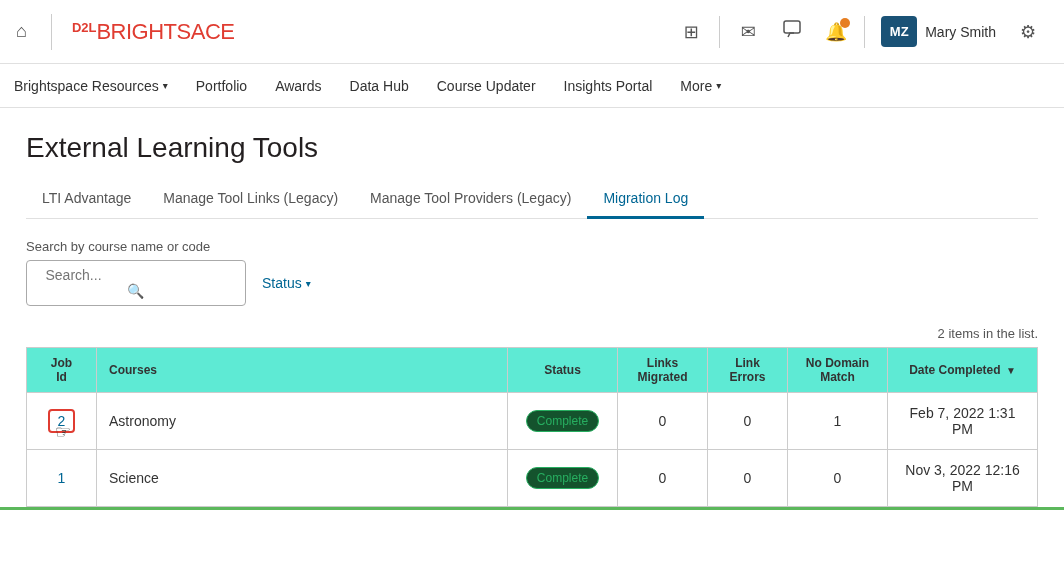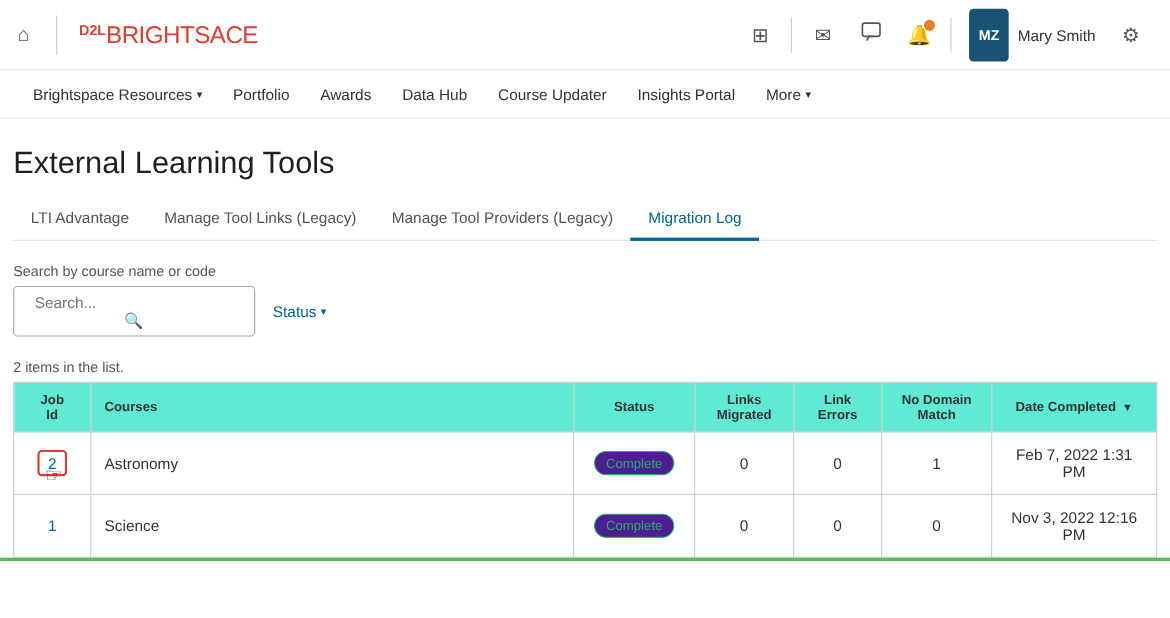--- a/index.html
+++ b/index.html
@@ -26,44 +26,44 @@
       width: 40px; height: 40px; display: flex; align-items: center; justify-content: center;
       cursor: pointer; border-radius: 4px; color: #555; font-size: 18px; position: relative;
       border: none; background: transparent;
     }
     .icon-divider { width: 1px; height: 32px; background: #ccc; margin: 0 4px; }
     .avatar-btn {
       display: flex; align-items: center; gap: 8px; cursor: pointer;
       padding: 4px 8px; border-radius: 4px; border: none; background: transparent;
     }
     .avatar-circle {
-      width: 36px; height: 48px; border-radius: 4px; background: #1a5276;
+      width: 36px; height: 31px; border-radius: 4px; background: #1a5276;
       color: #fff; display: flex; align-items: center; justify-content: center;
       font-size: 13px; font-weight: 600;
     }
     .user-name { font-size: 14px; color: #333; }
     .notif-badge {
       position: absolute; top: 6px; right: 6px;
       width: 10px; height: 10px; background: #e67e22; border-radius: 50%;
     }
 
     
     .nav-bar {
-      display: flex; align-items: center; padding: 0 16px;
+      display: flex; align-items: center; padding: 0 0;
       height: 44px; border-bottom: 1px solid #e0e0e0; gap: 0;
     }
     .nav-item {
       padding: 0 14px; height: 44px; display: flex; align-items: center;
       cursor: pointer; color: #333; font-size: 14px; white-space: nowrap;
       border: none; background: transparent; text-decoration: none;
     }
     .nav-item .chevron { font-size: 10px; margin-left: 4px; }
 
     
-    .page-content { padding: 24px 12px 0; }
+    .page-content { padding: 24px 26px 0; }
     .page-title { font-size: 28px; font-weight: 300; color: #231f20; margin-bottom: 16px; }
 
     
     .tabs { display: flex; border-bottom: 1px solid #e0e0e0; margin-bottom: 20px; }
     .tab {
       padding: 10px 16px; cursor: pointer; font-size: 14px; color: #555;
       border-bottom: 3px solid transparent; margin-bottom: -1px;
       white-space: nowrap; border-top: none; border-left: none; border-right: none;
       background: transparent;
     }
@@ -84,21 +84,21 @@
     }
     .search-icon { color: #555; font-size: 14px; cursor: pointer; }
     .status-btn {
       display: flex; align-items: center; gap: 4px; cursor: pointer;
       color: #006694; font-size: 14px; font-weight: 500;
       border: none; background: transparent; padding: 6px 4px;
     }
     .status-btn .chevron { font-size: 10px; }
 
     
-    .items-count { font-size: 13px; color: #555; margin-bottom: 6px; }
+    .items-count { text-align: right; font-size: 13px; color: #555; margin-bottom: 6px; }
 
     
     .data-table { width: 100%; border-collapse: collapse; border: 1px solid #ccc; }
     .data-table th {
       background: #5eead4; padding: 8px 12px; text-align: center;
       font-size: 12px; font-weight: 600; color: #333;
       border: 1px solid #ccc; vertical-align: middle;
     }
     .data-table th.courses-col { text-align: left; }
     .data-table th.sortable { cursor: pointer; }
@@ -113,21 +113,21 @@
       position: absolute; bottom: 6px; left: 28px;
       font-size: 18px; color: #333; pointer-events: none;
     }
     .job-id-cell-wrap {
       display: inline-block; border: 2px solid #e03c31; border-radius: 4px;
       padding: 2px 8px; position: relative;
     }
     .complete-badge {
       display: inline-block; padding: 3px 10px; border: 1px solid #27ae60;
       border-radius: 12px; color: #27ae60; font-size: 12px; font-weight: 500;
-      background: #4c1d95;
+      background: #14532d;
     }
     .sort-arrow { font-size: 10px; margin-left: 2px; }
 
     
     body { outline: 3px solid #5cb85c; }
   </style>
 </head>
 <body>
 
 <div class="top-bar">

